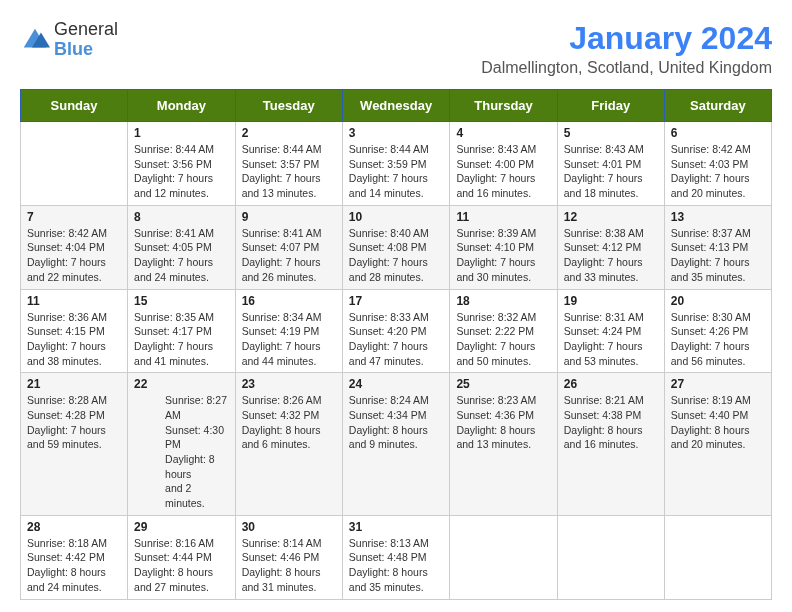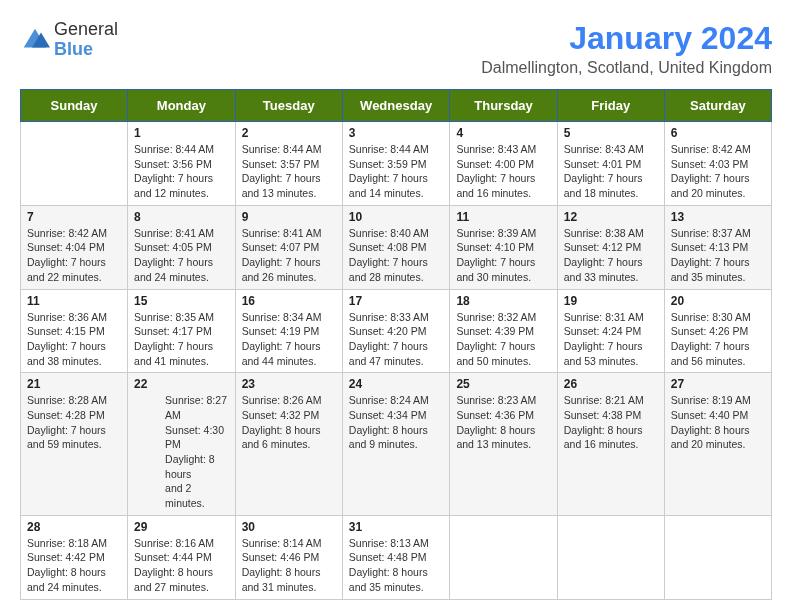--- a/index.html
+++ b/index.html
@@ -250,21 +250,21 @@
         <td>
           <div class="day-number">17</div>
           <div class="day-info" style="white-space: pre-line;">Sunrise: 8:33 AM
 Sunset: 4:20 PM
 Daylight: 7 hours
 and 47 minutes.</div>
         </td>
         <td>
           <div class="day-number">18</div>
           <div class="day-info" style="white-space: pre-line;">Sunrise: 8:32 AM
-Sunset: 4:39 PM
+Sunset: 2:22 PM
 Daylight: 7 hours
 and 50 minutes.</div>
         </td>
         <td>
           <div class="day-number">19</div>
           <div class="day-info" style="white-space: pre-line;">Sunrise: 8:31 AM
 Sunset: 4:24 PM
 Daylight: 7 hours
 and 53 minutes.</div>
         </td>

